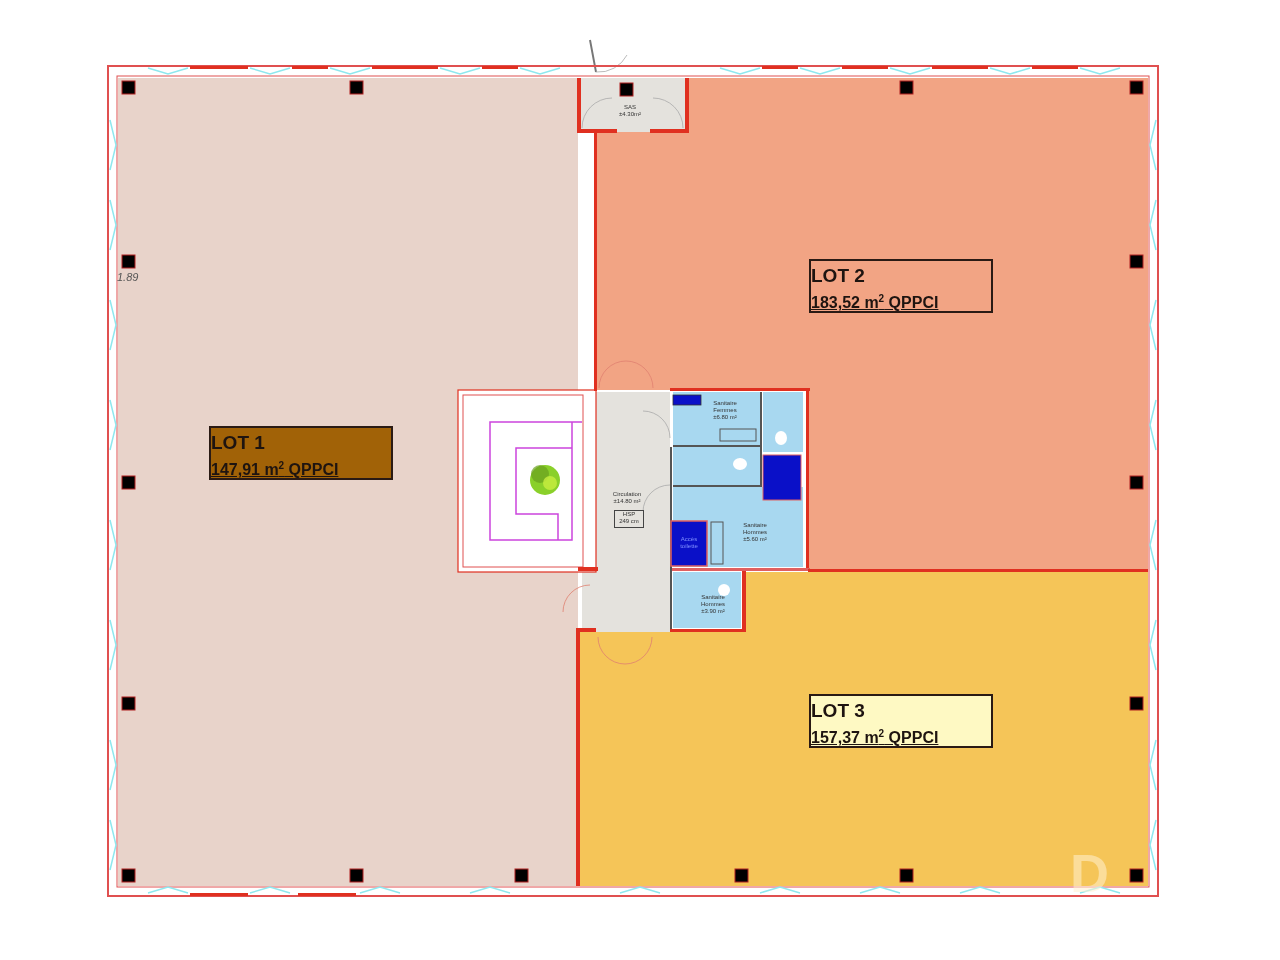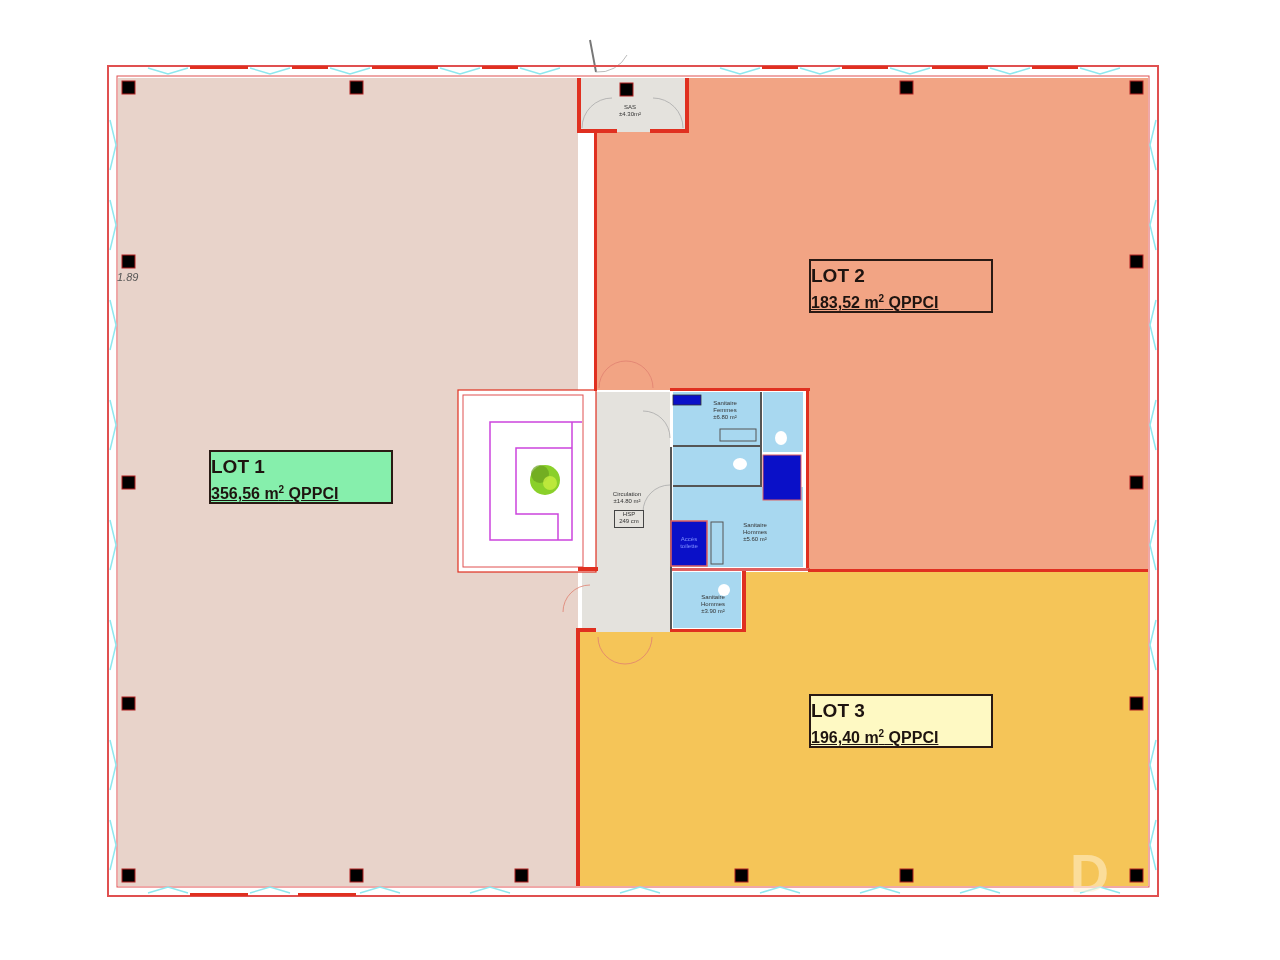--- a/index.html
+++ b/index.html
@@ -154,31 +154,31 @@
     <rect x="122" y="869" width="13" height="13"></rect>
     <rect x="350" y="869" width="13" height="13"></rect>
     <rect x="515" y="869" width="13" height="13"></rect>
     <rect x="735" y="869" width="13" height="13"></rect>
     <rect x="900" y="869" width="13" height="13"></rect>
     <rect x="1130" y="869" width="13" height="13"></rect>
     <rect x="620" y="83" width="13" height="13"></rect>
   </g>
 </svg>
 
-<div class="lot-label" style="left:209px; top:450px; width:180px; height:50px; background:#86efac;">
+<div class="lot-label" style="left:209px; top:426px; width:180px; height:50px; background:#a16207;">
   <div class="name">LOT 1</div>
-  <div class="area"><span>356,56 m</span><sup>2</sup><span> QPPCI</span></div>
+  <div class="area"><span>147,91 m</span><sup>2</sup><span> QPPCI</span></div>
 </div>
 <div class="lot-label" style="left:809px; top:259px; width:180px; height:50px; background:#f2a484;">
   <div class="name">LOT 2</div>
   <div class="area"><span>183,52 m</span><sup>2</sup><span> QPPCI</span></div>
 </div>
 <div class="lot-label" style="left:809px; top:694px; width:180px; height:50px; background:#fef9c3;">
   <div class="name">LOT 3</div>
-  <div class="area"><span>196,40 m</span><sup>2</sup><span> QPPCI</span></div>
+  <div class="area"><span>157,37 m</span><sup>2</sup><span> QPPCI</span></div>
 </div>
 
 <div class="room-label" style="left:604px; top:104px; width:52px;">
   <div>SAS</div>
   <div>±4.30m²</div>
 </div>
 <div class="room-label" style="left:600px; top:491px; width:54px;">
   <div>Circulation</div>
   <div>±14.80 m²</div>
 </div>

